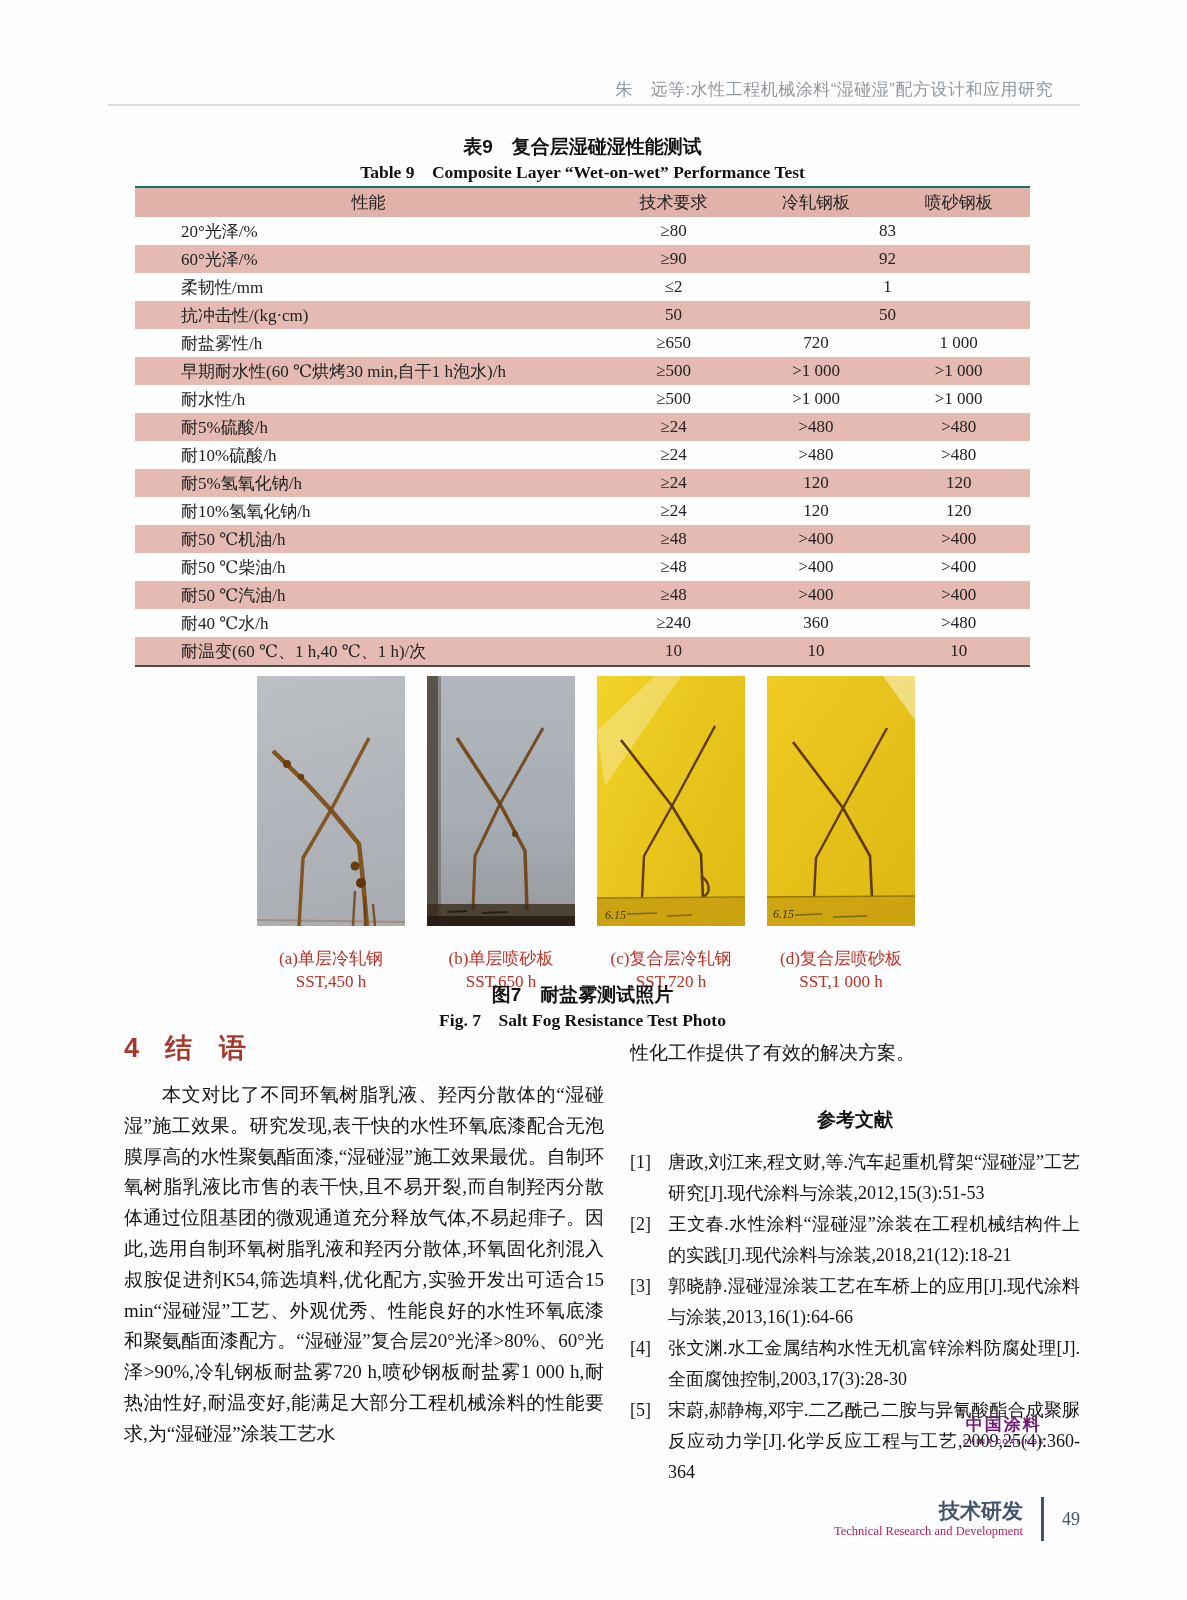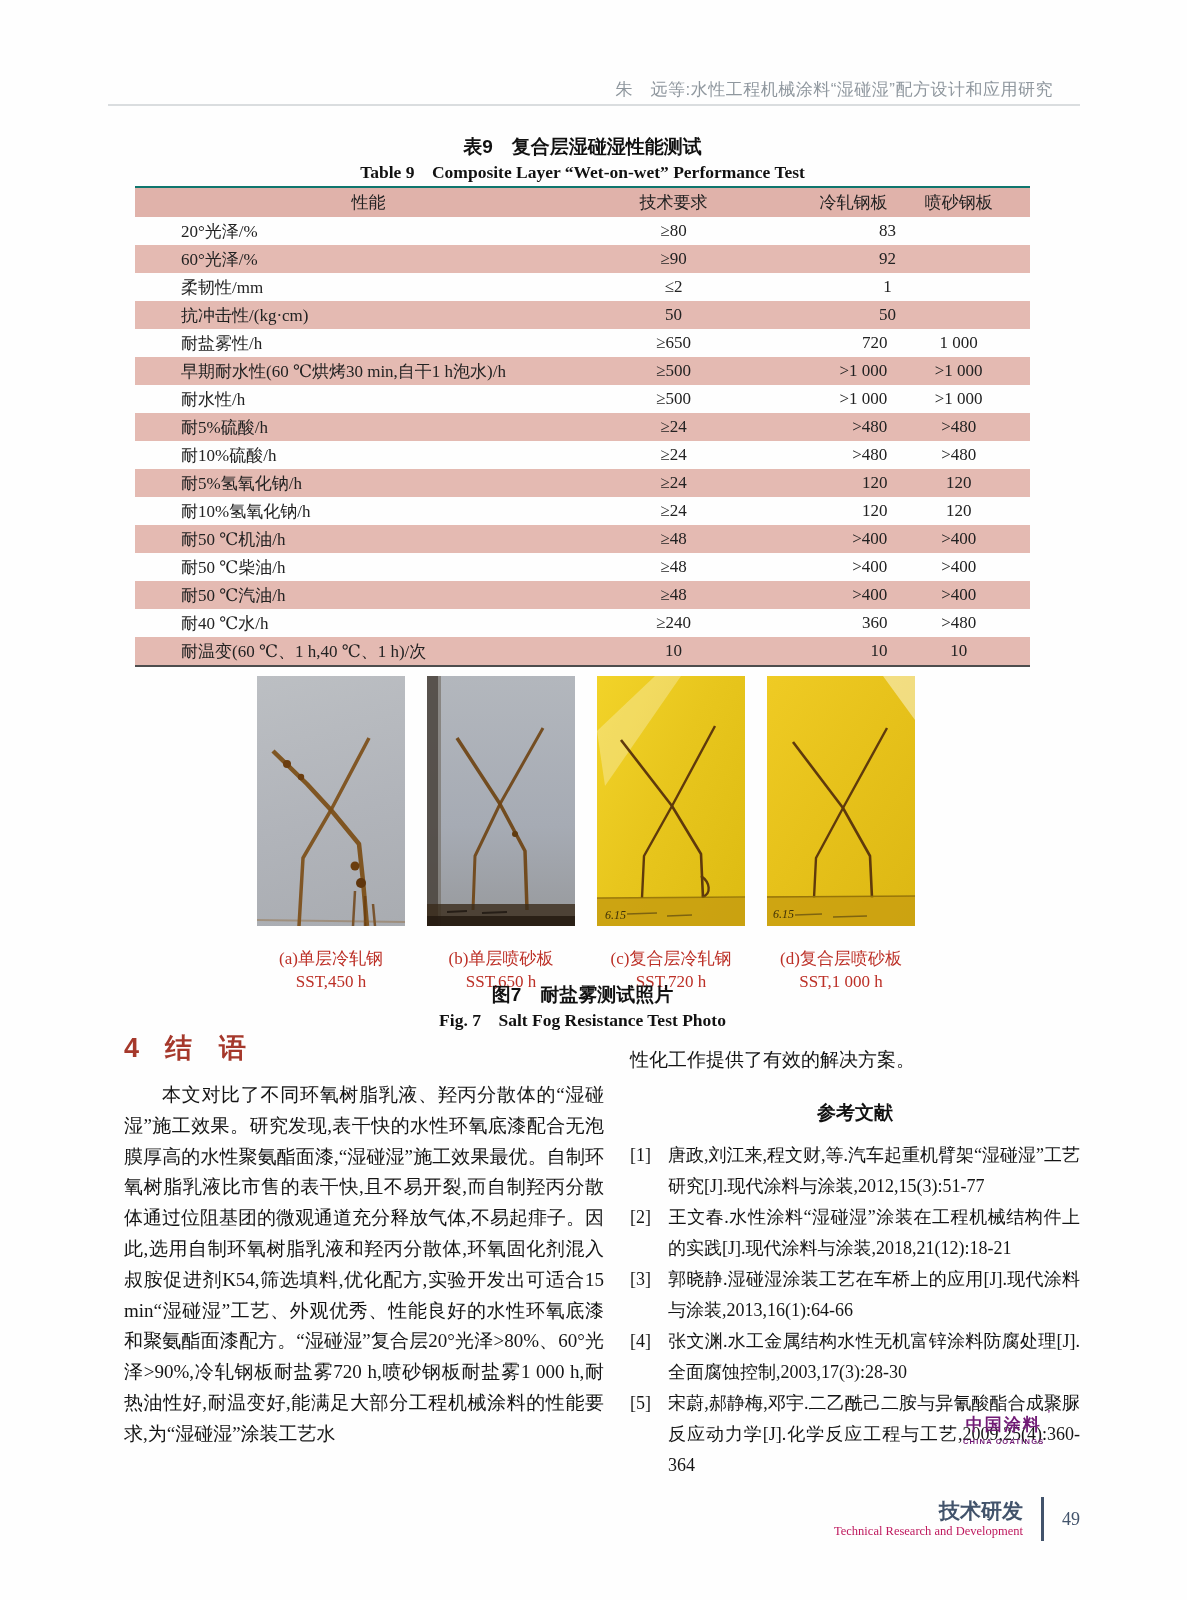--- a/index.html
+++ b/index.html
@@ -19,21 +19,21 @@
 
   
   .perf-table{position:absolute;top:186px;left:135px;width:895px;border-collapse:collapse;
         font-size:17px;color:#222;border-top:2px solid #0f766e;border-bottom:2px solid #4d4d4d;}
   .perf-table td{padding:0;height:28px;vertical-align:middle;}
   .perf-table thead tr{background:#e0b2aa;height:30px;}
   .perf-table tbody tr:nth-child(even){background:#e4bab2;}
   .c-prop{width:445px;text-align:left;padding-left:46px !important;}
   thead .c-prop{text-align:center;padding-left:0 !important;}
   .c-req{width:150px;text-align:center;}
-  .c-cold{width:150px;text-align:right;}
+  .c-cold{width:150px;text-align:center;}
   .c-sand{width:150px;text-align:center;}
   .c-both{text-align:center;}
 
   
   .photo-strip{position:absolute;top:676px;left:257px;display:flex;gap:22px;}
   .photo-cell{width:148px;display:flex;flex-direction:column;align-items:center;}
   .photo{position:relative;width:148px;height:250px;overflow:hidden;}
   .photo svg{position:absolute;left:0;top:0;width:100%;height:100%;display:block;}
   .photo-a{background:linear-gradient(165deg,#bcbfc3 0%,#b1b4ba 55%,#a9acb1 100%);}
   .photo-b{background:linear-gradient(180deg,#b3b7bd 0%,#a6abb4 60%,#97999c 100%);}
@@ -47,21 +47,21 @@
   .fig-cap-en{position:absolute;top:1008px;left:135px;width:895px;text-align:center;
         font-weight:bold;font-size:17.5px;color:#111;}
 
   
   .col-left{position:absolute;top:1030px;left:124px;width:480px;}
   .col-right{position:absolute;top:1038px;left:630px;width:450px;}
   .sec-heading{font-family:"Liberation Sans","DejaVu Sans",sans-serif;font-weight:bold;
         font-size:27px;color:#a5382b;display:flex;gap:26px;align-items:baseline;}
   .body-para{margin-top:14px;font-size:19px;line-height:30.8px;text-align:justify;color:#141414;}
   .body-para.indent{text-indent:2em;}
-  .ref-heading{margin-top:24px;text-align:center;font-family:"Liberation Sans","DejaVu Sans",sans-serif;
+  .ref-heading{margin-top:38px;text-align:center;font-family:"Liberation Sans","DejaVu Sans",sans-serif;
         font-weight:bold;font-size:19px;color:#111;}
   .ref-list{margin-top:14px;font-size:18px;line-height:31px;color:#141414;}
   .ref{padding-left:38px;text-indent:-38px;text-align:justify;}
   .ref .marker{display:inline-block;width:38px;text-indent:0;}
 
   
   .cc-logo{position:absolute;top:1413px;left:963px;text-align:center;
         font-family:"Liberation Sans","DejaVu Sans",sans-serif;color:#701a75;}
   .cc-cn{font-weight:bold;font-size:17px;letter-spacing:2px;position:relative;}
   .cc-cn::after{content:"’";position:absolute;top:-4px;right:-8px;font-size:10px;}
@@ -267,25 +267,25 @@
 
   <div class="col-left">
     <div class="sec-heading">
       <span>4</span>
       <span>结　语</span>
     </div>
     <div class="body-para indent">本文对比了不同环氧树脂乳液、羟丙分散体的“湿碰湿”施工效果。研究发现,表干快的水性环氧底漆配合无泡膜厚高的水性聚氨酯面漆,“湿碰湿”施工效果最优。自制环氧树脂乳液比市售的表干快,且不易开裂,而自制羟丙分散体通过位阻基团的微观通道充分释放气体,不易起痱子。因此,选用自制环氧树脂乳液和羟丙分散体,环氧固化剂混入叔胺促进剂K54,筛选填料,优化配方,实验开发出可适合15 min“湿碰湿”工艺、外观优秀、性能良好的水性环氧底漆和聚氨酯面漆配方。“湿碰湿”复合层20°光泽&gt;80%、60°光泽&gt;90%,冷轧钢板耐盐雾720 h,喷砂钢板耐盐雾1 000 h,耐热油性好,耐温变好,能满足大部分工程机械涂料的性能要求,为“湿碰湿”涂装工艺水</div>
   </div>
 
   <div class="col-right">
-    <div class="body-para" style="margin-top:7px;">性化工作提供了有效的解决方案。</div>
+    <div class="body-para" style="margin-top:0;">性化工作提供了有效的解决方案。</div>
     <div class="ref-heading">参考文献</div>
     <div class="ref-list">
       <div class="ref">
-        <span class="marker">[1]</span><span>唐政,刘江来,程文财,等.汽车起重机臂架“湿碰湿”工艺研究[J].现代涂料与涂装,2012,15(3):51-77</span>
+        <span class="marker">[1]</span><span>唐政,刘江来,程文财,等.汽车起重机臂架“湿碰湿”工艺研究[J].现代涂料与涂装,2012,15(3):51-53</span>
       </div>
       <div class="ref">
         <span class="marker">[2]</span><span>王文春.水性涂料“湿碰湿”涂装在工程机械结构件上的实践[J].现代涂料与涂装,2018,21(12):18-21</span>
       </div>
       <div class="ref">
         <span class="marker">[3]</span><span>郭晓静.湿碰湿涂装工艺在车桥上的应用[J].现代涂料与涂装,2013,16(1):64-66</span>
       </div>
       <div class="ref">
         <span class="marker">[4]</span><span>张文渊.水工金属结构水性无机富锌涂料防腐处理[J].全面腐蚀控制,2003,17(3):28-30</span>
       </div>

